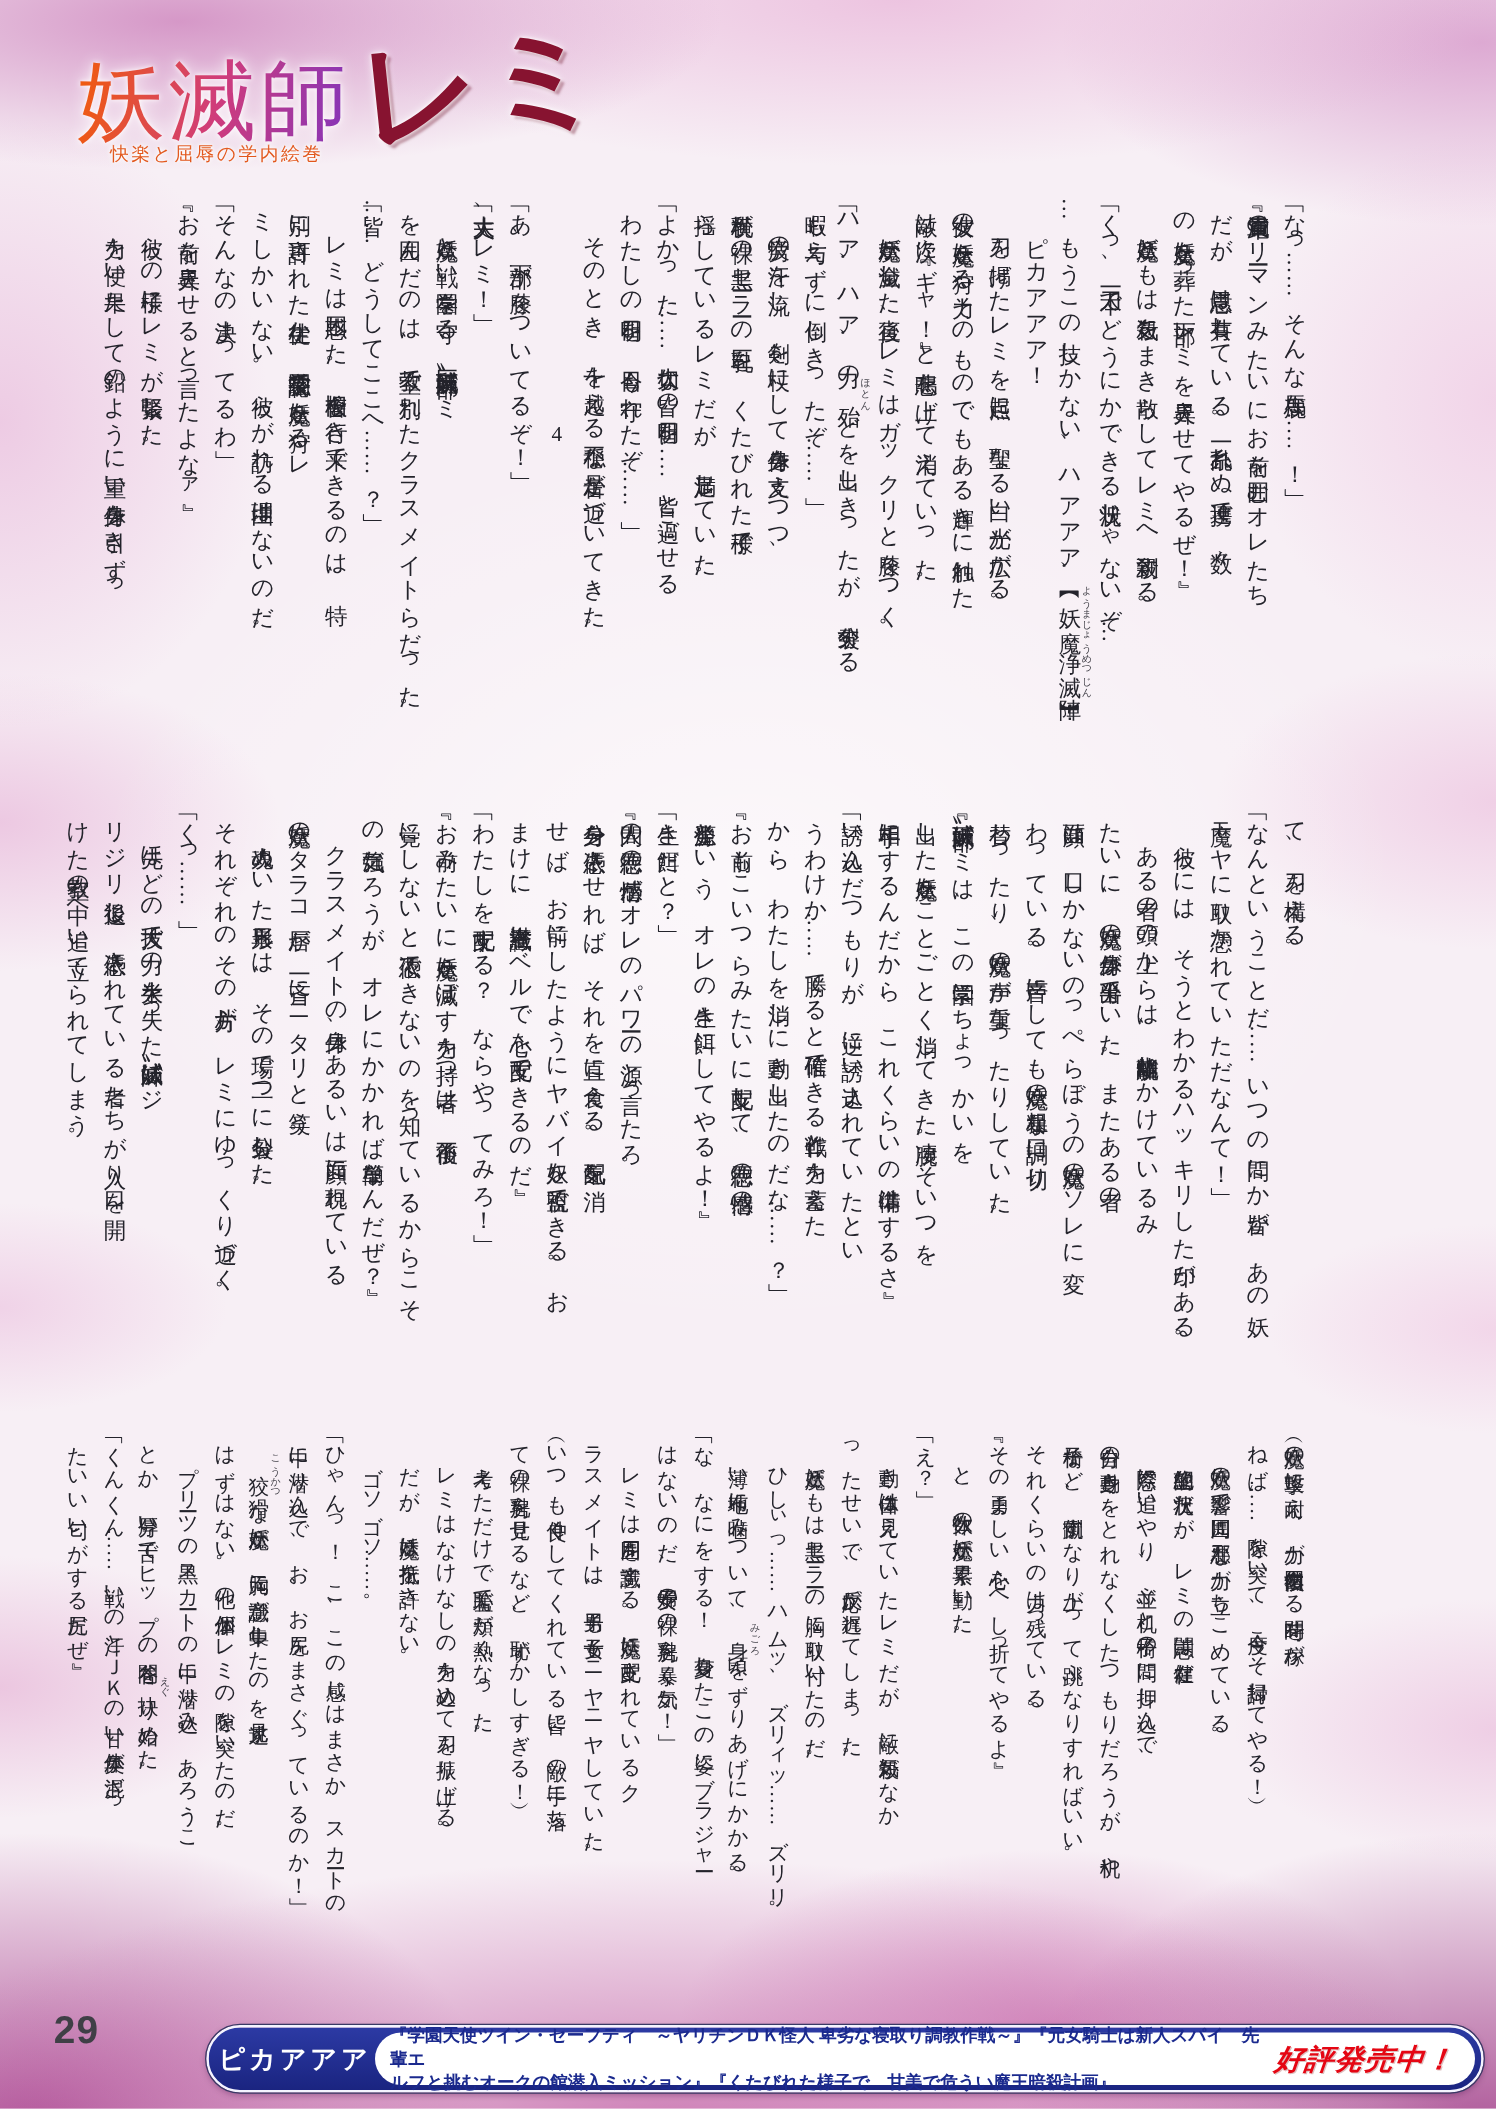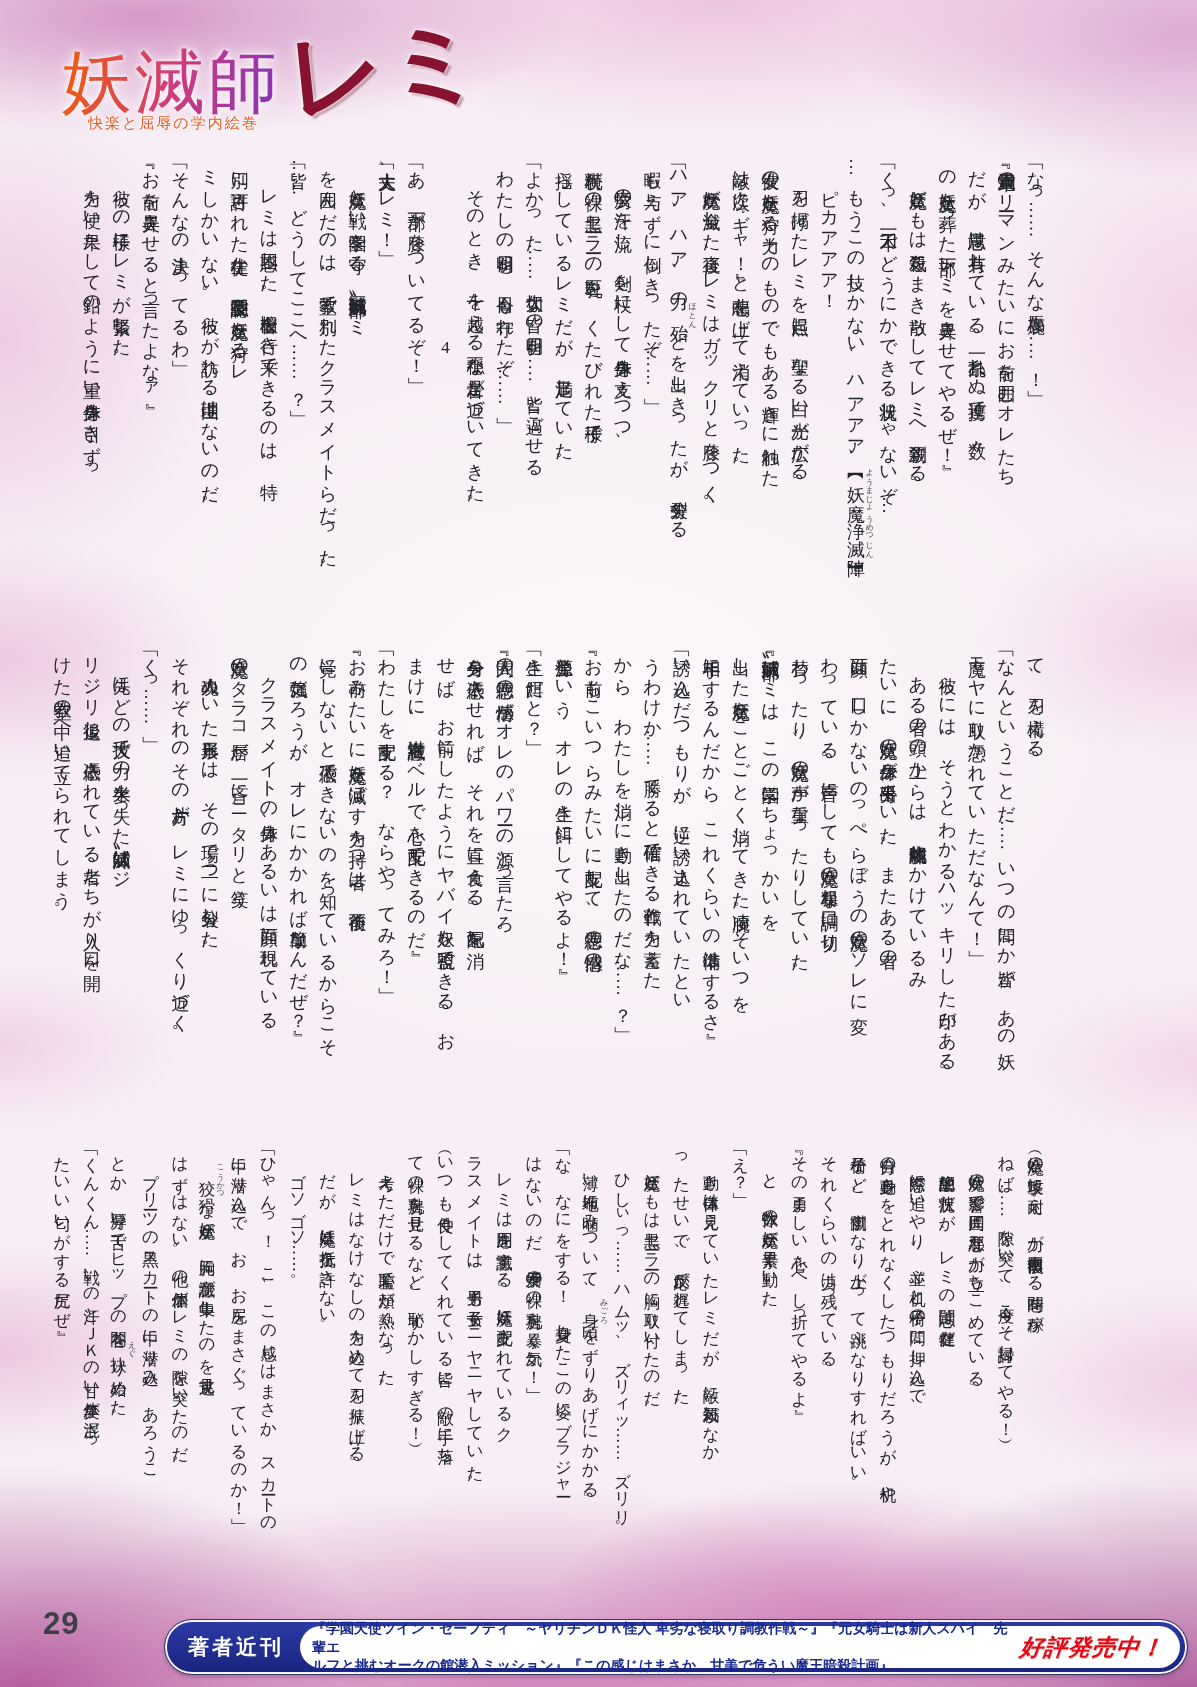--- a/index.html
+++ b/index.html
@@ -218,23 +218,23 @@
       <div class="col">はずはない。他の個体がレミの隙を突いたのだ。</div>
       <div class="col">　プリーツの黒スカートの中に潜り込み、あろうこ</div>
       <div class="col">とか、分厚い舌でヒップの谷間を<ruby>抉<rt>えぐ</rt></ruby>り始めた。</div>
       <div class="col">「くんくん……戦いの汗とＪＫの甘い体臭が混ざっ</div>
       <div class="col">たいい匂いがする尻だぜ』</div>
     </div>
 
   <div class="page-number">29</div>
 
   <div class="footer-bar">
-    <div class="footer-label">著者近刊</div>
+    <div class="footer-label">ピカアアア</div>
     <div class="footer-white">
       <div class="footer-titles">
         <div>『学園天使ツイン・セーフティ　～ヤリチンＤＫ怪人 卑劣な寝取り調教作戦～』『元女騎士は新人スパイ　先輩エ</div>
-        <div>ルフと挑むオークの館潜入ミッション』『この感じはまさか　甘美で危うい魔王暗殺計画』</div>
+        <div>ルフと挑むオークの館潜入ミッション』『くたびれた様子で　甘美で危うい魔王暗殺計画』</div>
       </div>
       <div class="footer-badge">好評発売中！</div>
     </div>
   </div>
 
 </div>
 
 </body></html>

